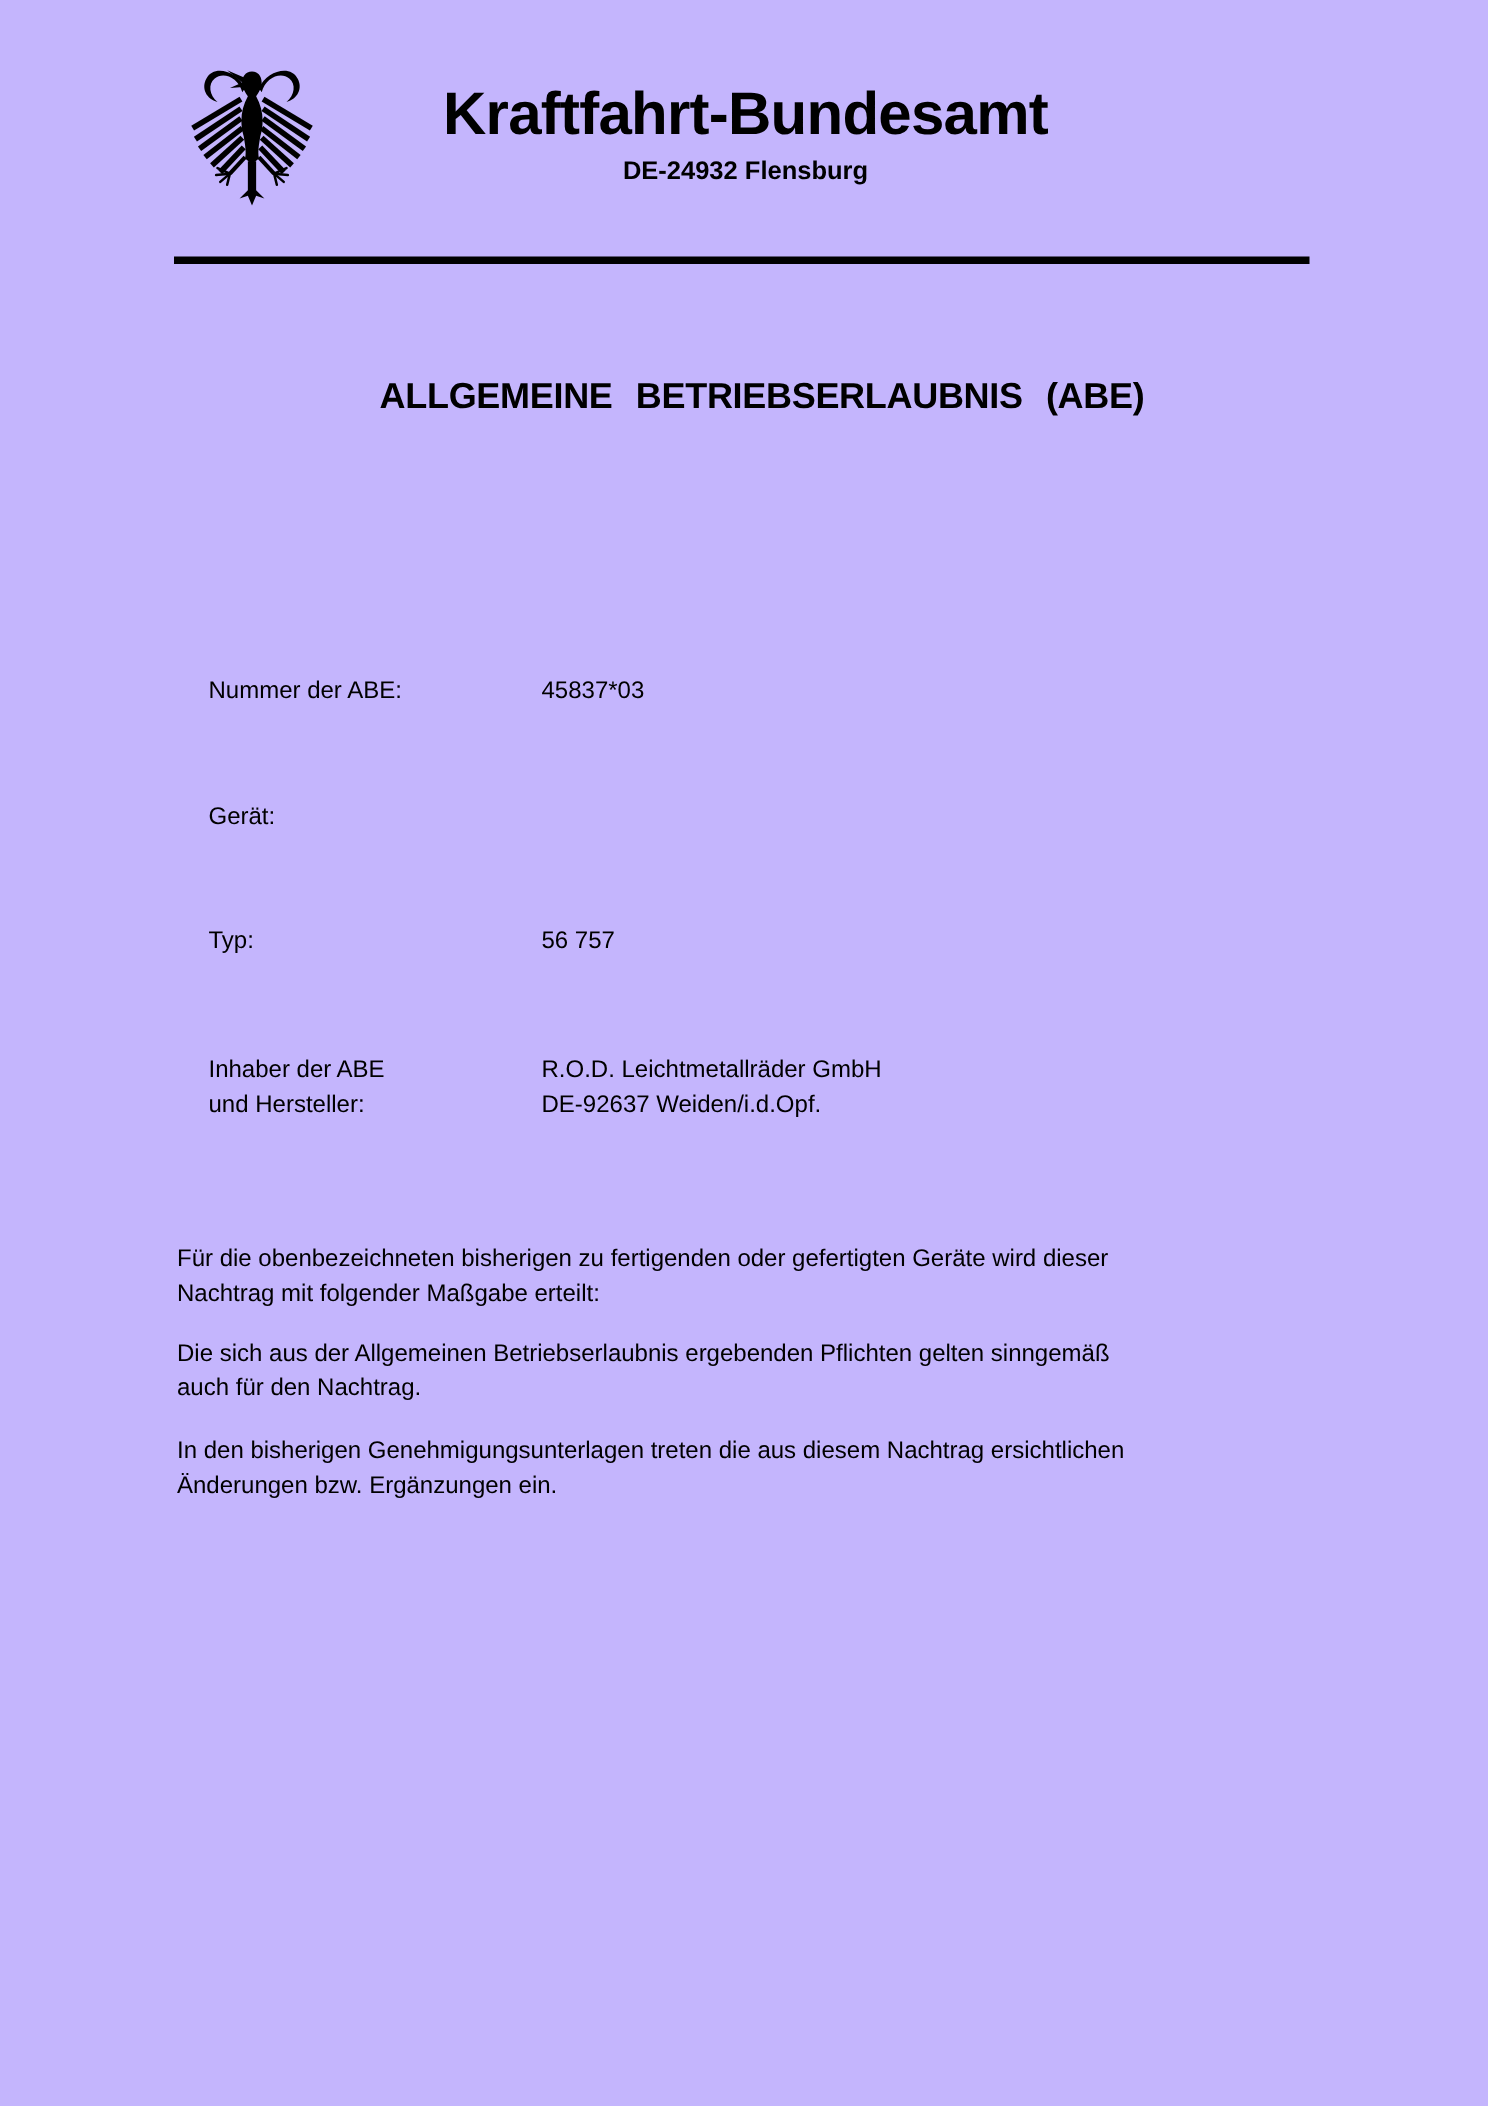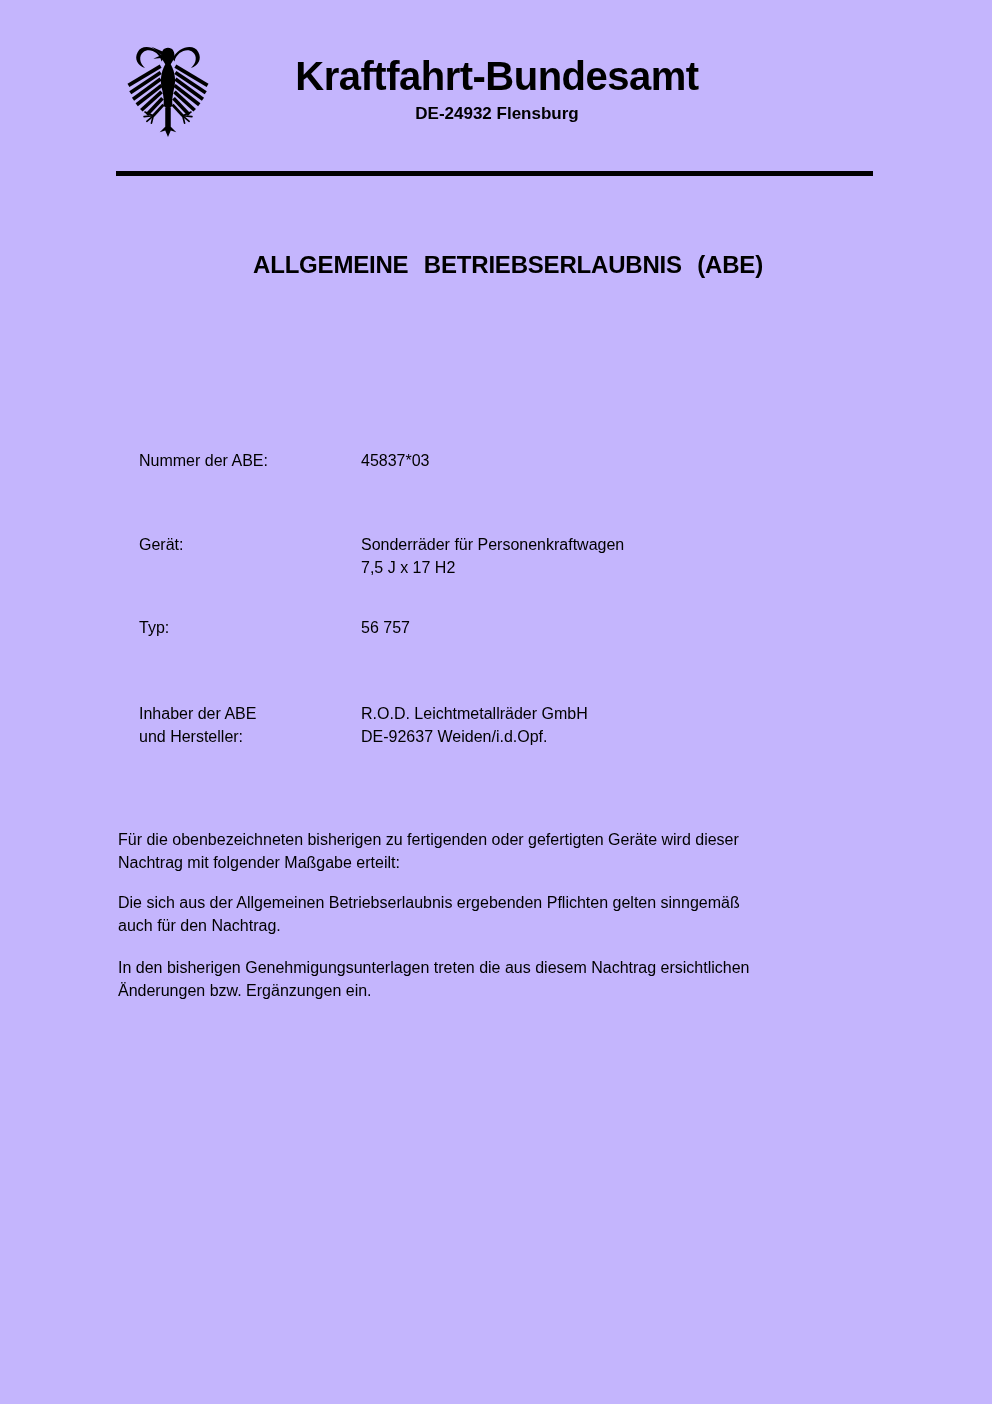--- a/index.html
+++ b/index.html
@@ -149,22 +149,20 @@
 
   <div class="abs rule"></div>
 
   <div class="abs doc-title">ALLGEMEINE BETRIEBSERLAUBNIS (ABE)</div>
 
 
   <div class="abs bodytext lines field-label row-abe-number">Nummer der ABE:</div>
   <div class="abs bodytext lines field-value row-abe-number">45837*03</div>
 
   <div class="abs bodytext lines field-label row-geraet">Gerät:</div>
-  <div class="abs bodytext lines field-value row-geraet">Sonderräder für Personenkraftwagen
-7,5 J x 17 H2</div>
 
   <div class="abs bodytext lines field-label row-typ">Typ:</div>
   <div class="abs bodytext lines field-value row-typ">56 757</div>
 
   <div class="abs bodytext lines field-label row-inhaber">Inhaber der ABE
 und Hersteller:</div>
   <div class="abs bodytext lines field-value row-inhaber">R.O.D. Leichtmetallräder GmbH
 DE-92637 Weiden/i.d.Opf.</div>
 
   <div class="abs bodytext lines para para-grant">Für die obenbezeichneten bisherigen zu fertigenden oder gefertigten Geräte wird dieser

